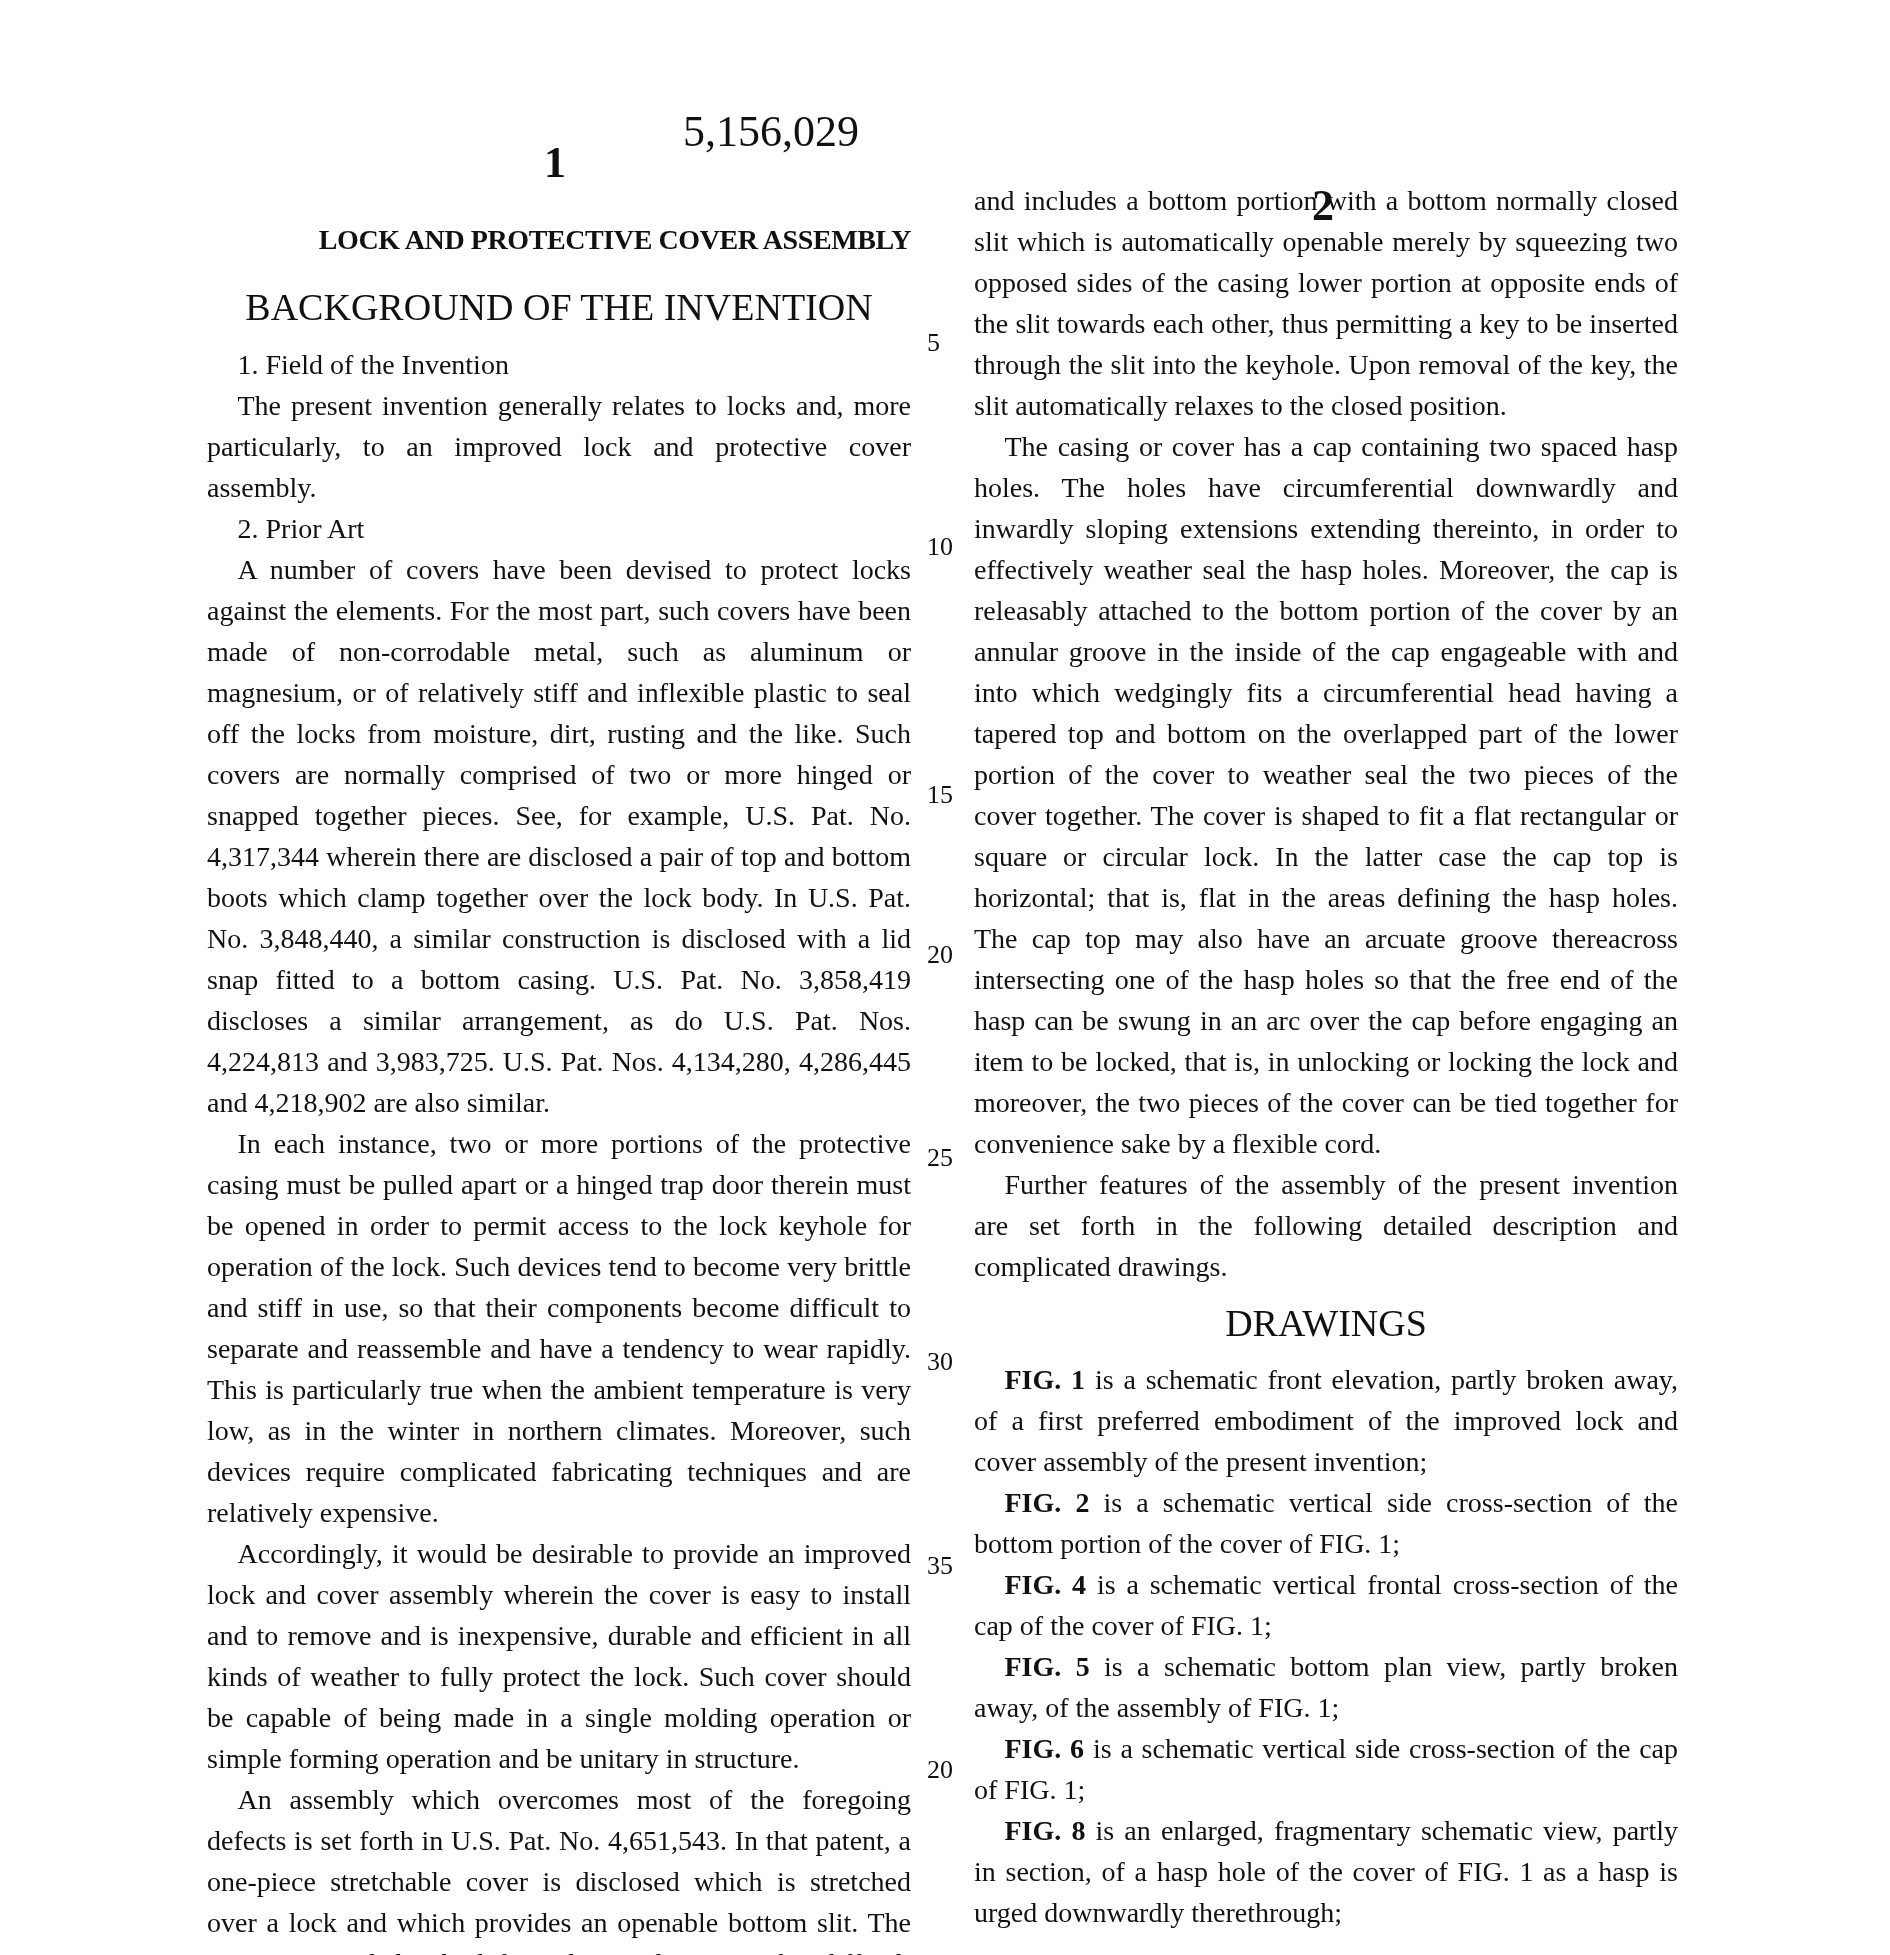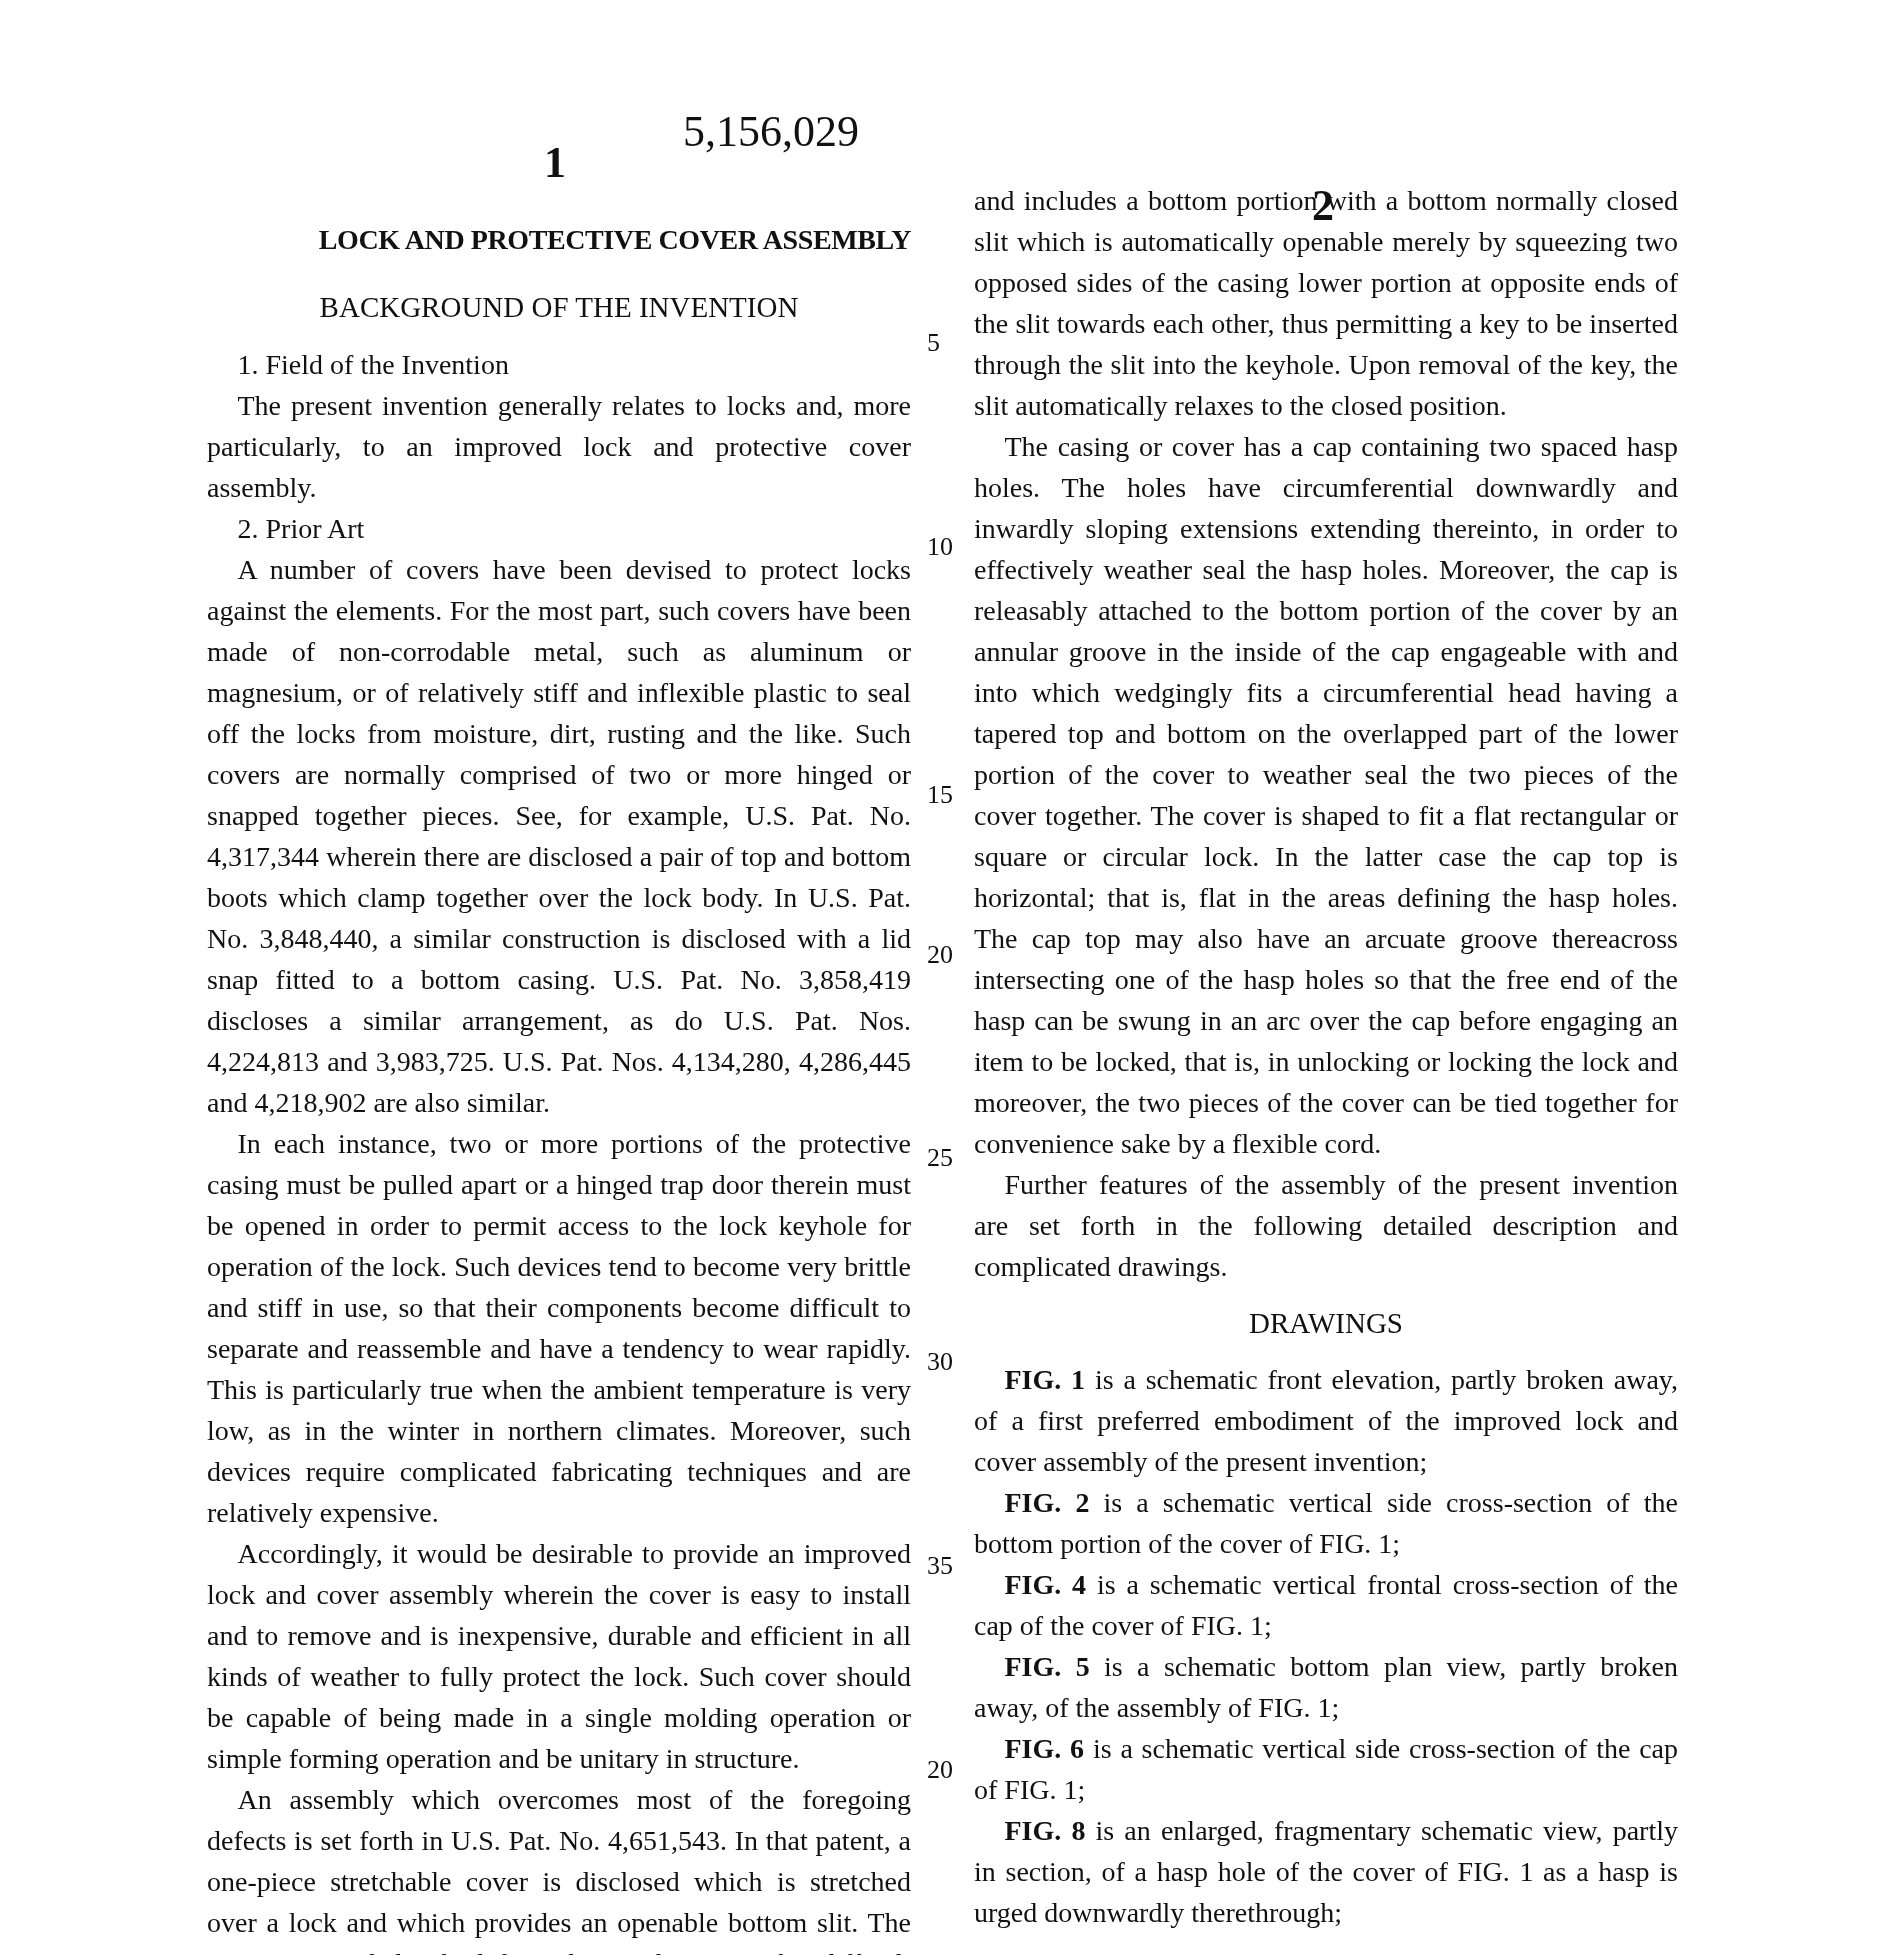--- a/index.html
+++ b/index.html
@@ -24,21 +24,21 @@
   .column.left { left: 207px; top: 219px; }
   .column.right { left: 974px; top: 180px; }
   .column p { margin: 0; text-indent: 30.5px; font-family: Liberation Serif, serif; }
   .column p.noindent { text-indent: 0; }
   .column p.sub { text-indent: 30.5px; }
   .title {
     text-align: right; font-weight: bold; font-size: 28px; margin: 0 0 27px 0;
     letter-spacing: -0.4px;
   }
   .heading {
-    text-align: center; font-size: 29px; margin: 15.6px 0 15.6px 0;
+    text-align: center; font-size: 38px; margin: 15.6px 0 15.6px 0;
   }
   .fig p b { font-weight: bold; }
   .line-nums {
     position: absolute; left: 927px; top: 0; width: 43px;
     font-size: 26px;
   }
   .line-nums span { position: absolute; left: 0; }
 </style>
 </head>
 <body>

